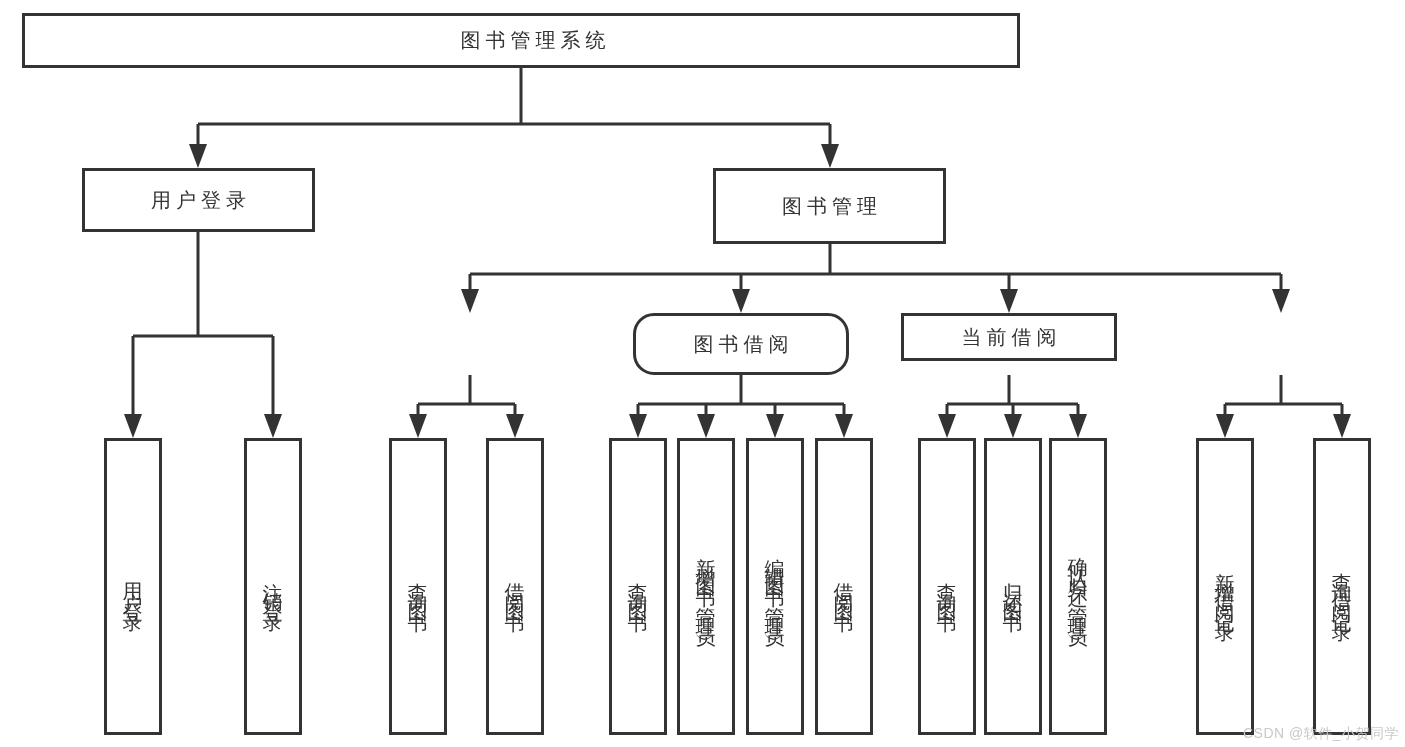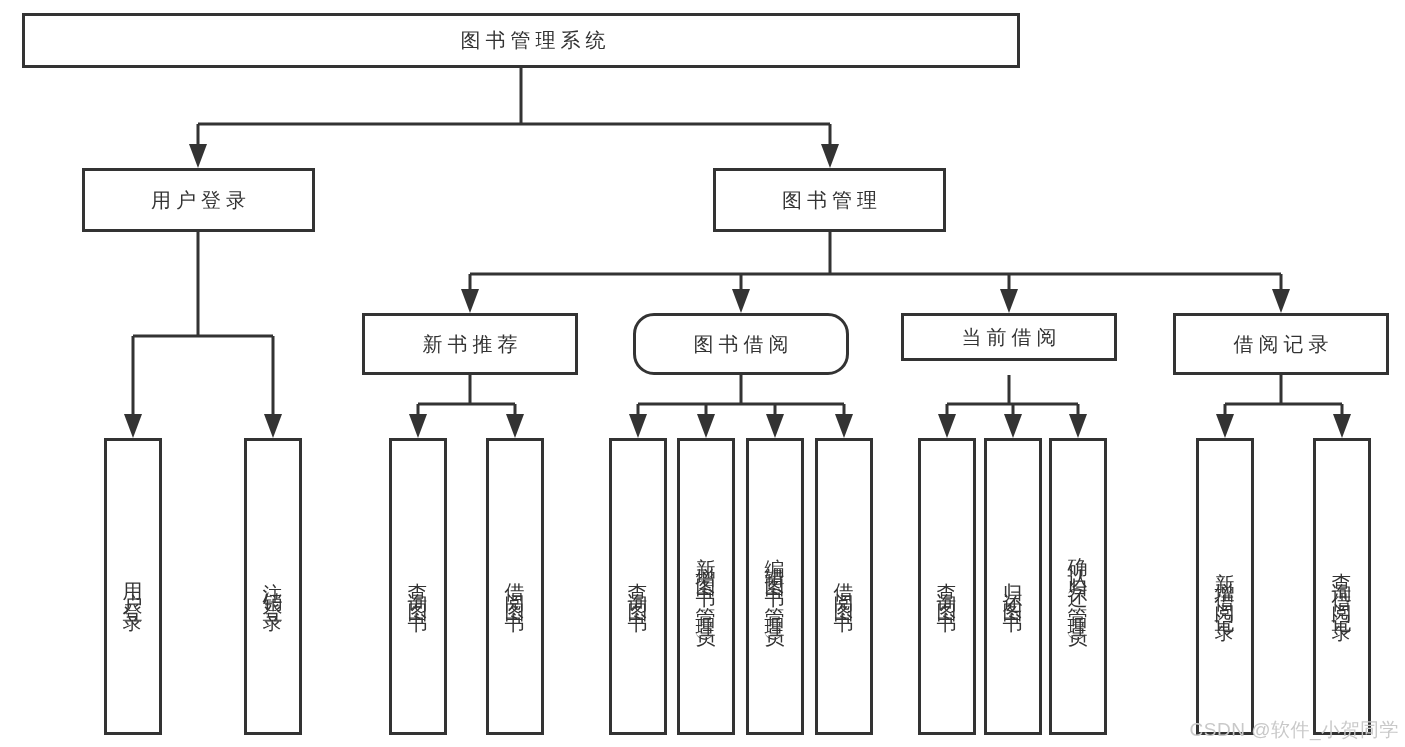--- a/index.html
+++ b/index.html
@@ -43,21 +43,21 @@
   .connectors path {
     stroke: var(--line, #333);
     stroke-width: 3;
     fill: none;
   }
   .connectors polygon { fill: var(--line, #333); }
   .watermark {
     position: absolute;
     right: 6px;
     bottom: 4px;
-    font-size: 19px;
+    font-size: 14px;
     letter-spacing: 0.5px;
     color: var(--watermark, #c9c9c9);
     z-index: 2;
     white-space: nowrap;
   }
 </style>
 </head>
 <body>
 
 <div class="canvas">
@@ -108,26 +108,24 @@
     <g>
       <path d="M1281 375 V404 M1225 404 H1342 M1225 404 V416 M1342 404 V416"></path>
       <polygon points="1216,414 1234,414 1225,438"></polygon>
       <polygon points="1333,414 1351,414 1342,438"></polygon>
     </g>
   </svg>
 
   <div class="node hbox" style="left:22px; top:13px; width:998px; height:55px;padding-left:24px;">图书管理系统</div>
 
   <div class="node hbox" style="left:82px; top:168px; width:233px; height:64px;">用户登录</div>
-  <div class="node hbox" style="left:713px; top:168px; width:233px; height:64px;">图书管理</div>
+  <div class="node hbox" style="left:713px; top:168px; width:233px; height:76px;">图书管理</div>
 
-  <div class="node hbox" style="left:362px; top:313px; width:216px; height:62px;">新书推荐</div>
   <div class="node hbox" style="left:633px; top:313px; width:216px; height:62px;border-radius:21px;">图书借阅</div>
   <div class="node hbox" style="left:901px; top:313px; width:216px; height:48px;">当前借阅</div>
-  <div class="node hbox" style="left:1173px; top:313px; width:216px; height:62px;">借阅记录</div>
 
   <div class="node vbox" style="left:104px; top:438px; width:58px; height:297px;">用户登录</div>
   <div class="node vbox" style="left:244px; top:438px; width:58px; height:297px;">注销登录</div>
 
   <div class="node vbox" style="left:389px; top:438px; width:58px; height:297px;">查询图书</div>
   <div class="node vbox" style="left:486px; top:438px; width:58px; height:297px;">借阅图书</div>
 
   <div class="node vbox" style="left:609px; top:438px; width:58px; height:297px;">查询图书</div>
   <div class="node vbox" style="left:677px; top:438px; width:58px; height:297px;">新增图书（管理员）</div>
   <div class="node vbox" style="left:746px; top:438px; width:58px; height:297px;">编辑图书（管理员）</div>

